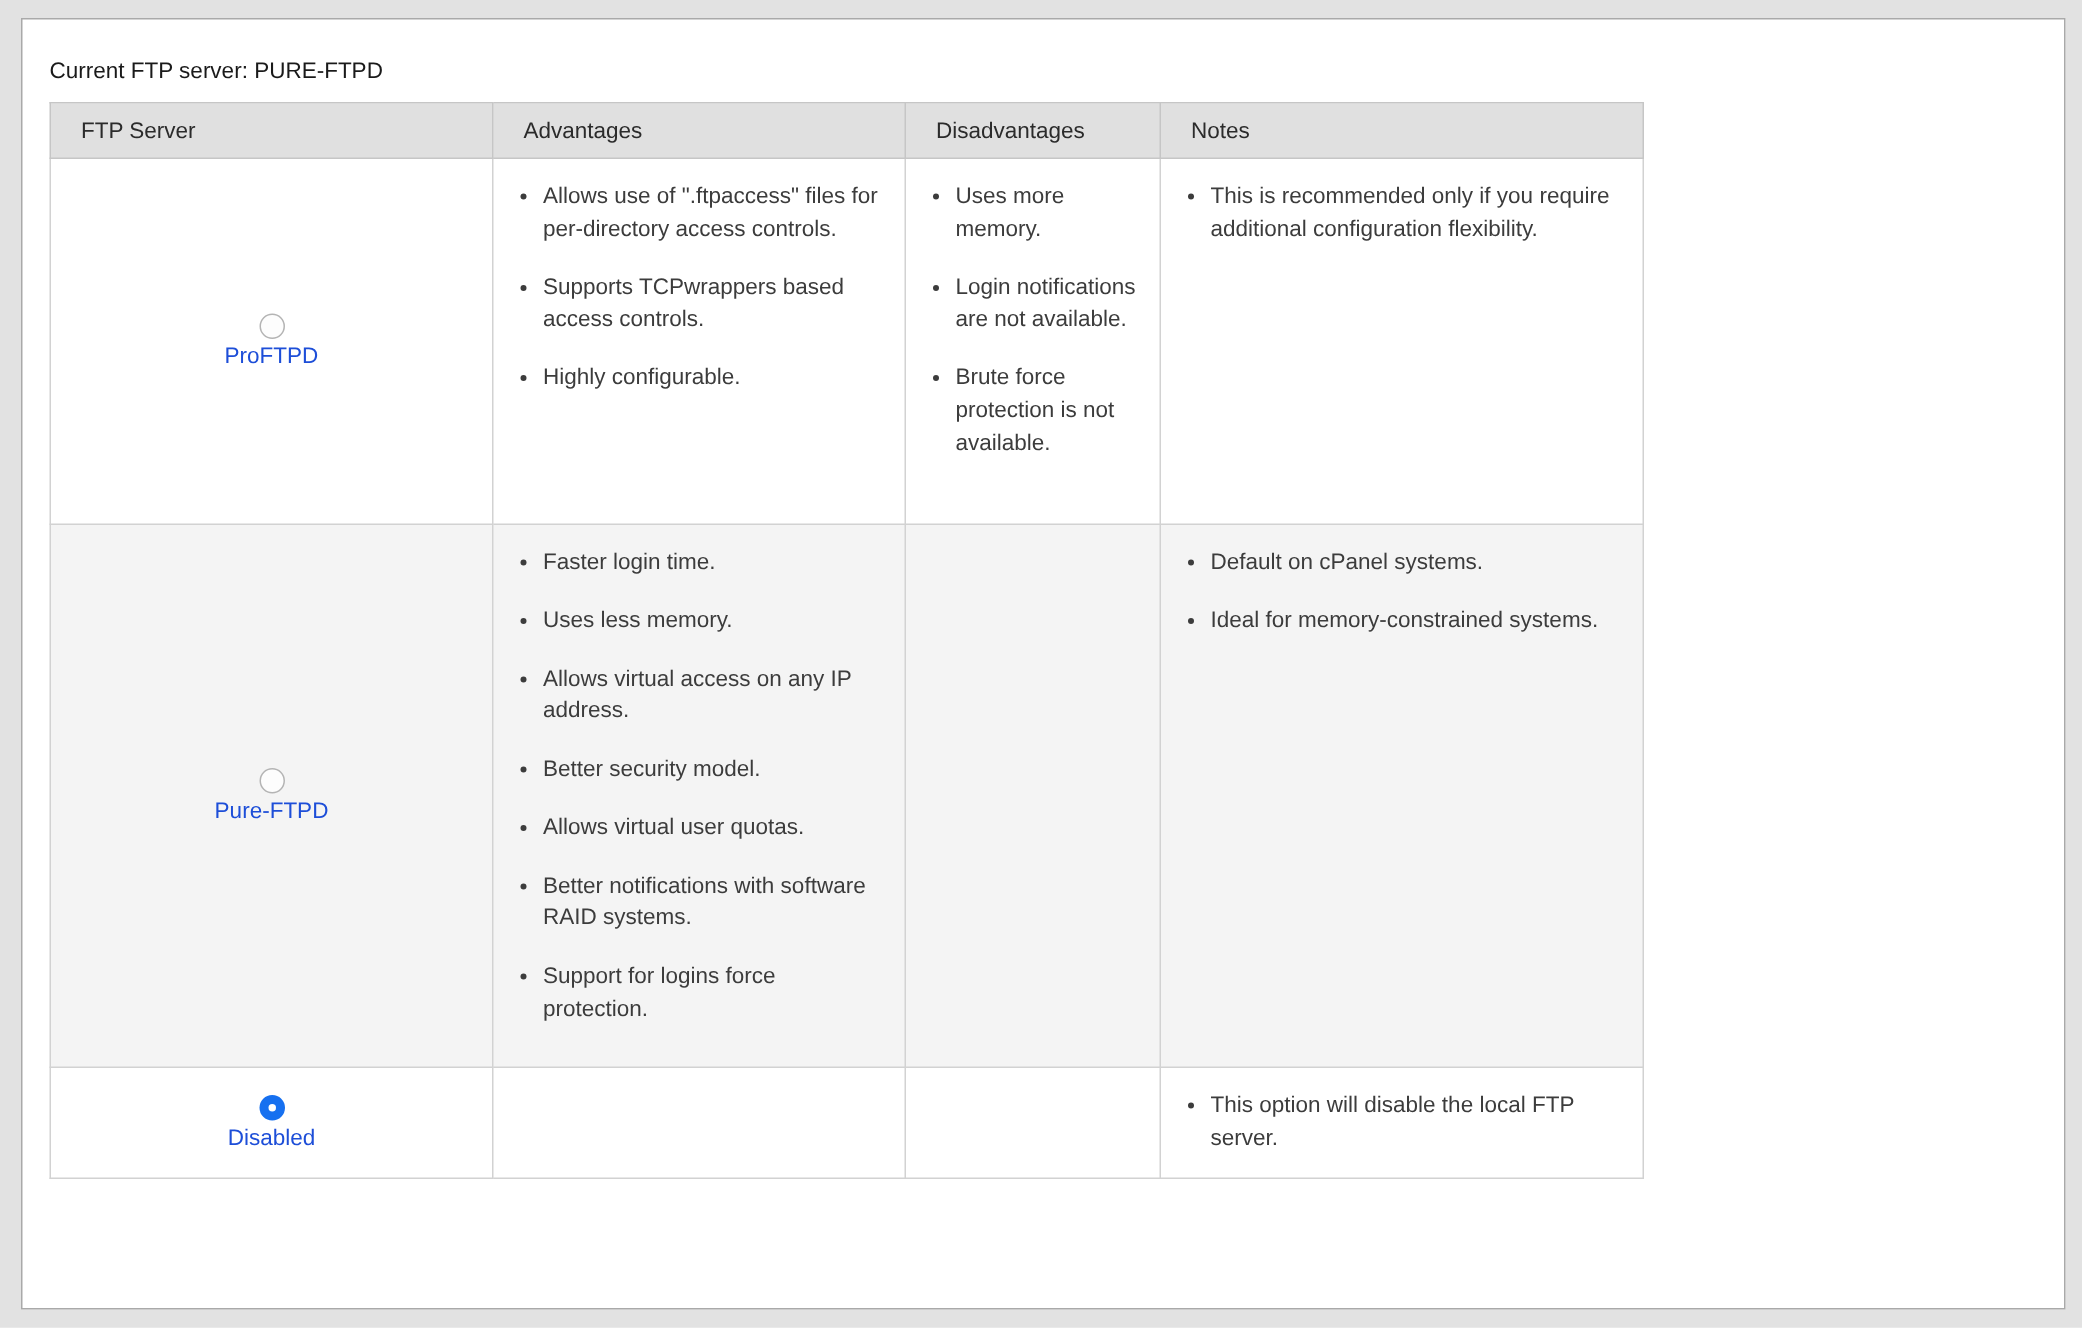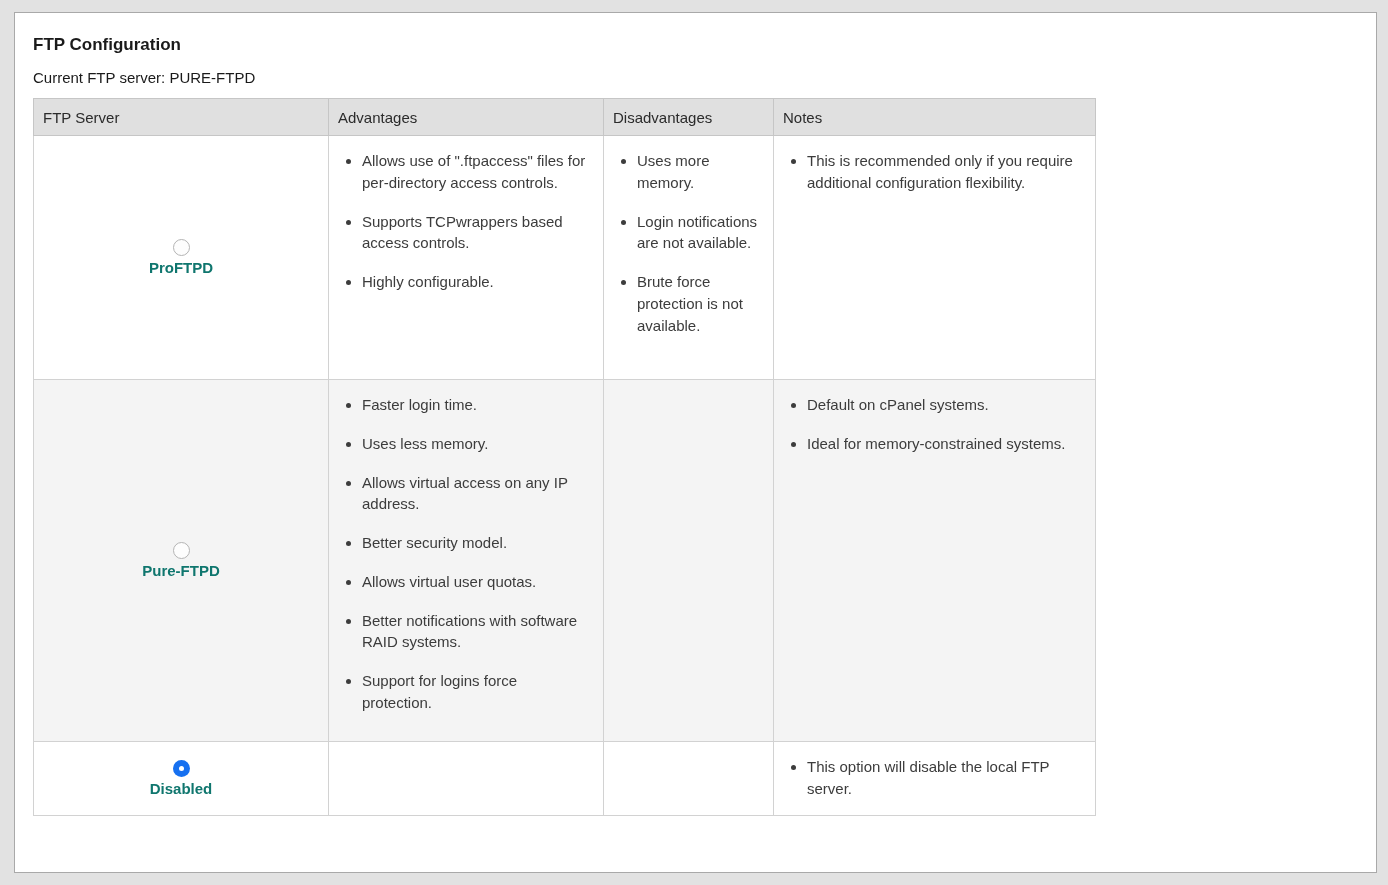--- a/index.html
+++ b/index.html
@@ -41,21 +41,21 @@
     table-layout: fixed;
     font-size: 15px;
     color: #3c3c3c;
   }
   .ftp-table th {
     background: #e0e0e0;
     border: 1px solid #c6c6c6;
     font-weight: normal;
     text-align: left;
     color: #2b2b2b;
-    padding: 9px 9px;
+    padding: 9px 20px;
     height: 37px;
   }
   .ftp-table td {
     border: 1px solid #d2d2d2;
     vertical-align: top;
     padding: 14px 14px;
   }
   .ftp-table tr.stripe td { background: #f4f4f4; margin-left: 16px; }
   .col-server { width: 295px; }
   .col-adv    { width: 275px; }
@@ -84,38 +84,37 @@
   .radio.selected::after {
     content: "";
     position: absolute;
     left: 50%; top: 50%;
     width: 5px; height: 5px;
     margin: -2.5px 0 0 -2.5px;
     border-radius: 50%;
     background: #ffffff;
   }
   .server-label {
-    font-weight: bold;
-    color: #0f766e;
+    font-weight: normal;
+    color: #1d4ed8;
     font-size: 15px;
   }
   .cell-list {
     list-style: disc;
     padding-left: 19px;
     line-height: 1.45;
   }
   .cell-list li { margin-bottom: 17px; }
   .cell-list li:last-child { margin-bottom: 0; }
 </style>
 </head>
 <body>
 
 <div class="panel">
   <div class="content">
-    <div class="page-title">FTP Configuration</div>
     <div class="current-server">Current FTP server: PURE-FTPD</div>
 
     <table class="ftp-table">
       <colgroup>
         <col class="col-server">
           <col class="col-adv">
           <col class="col-dis">
           <col class="col-notes">
       </colgroup>
       <thead>

